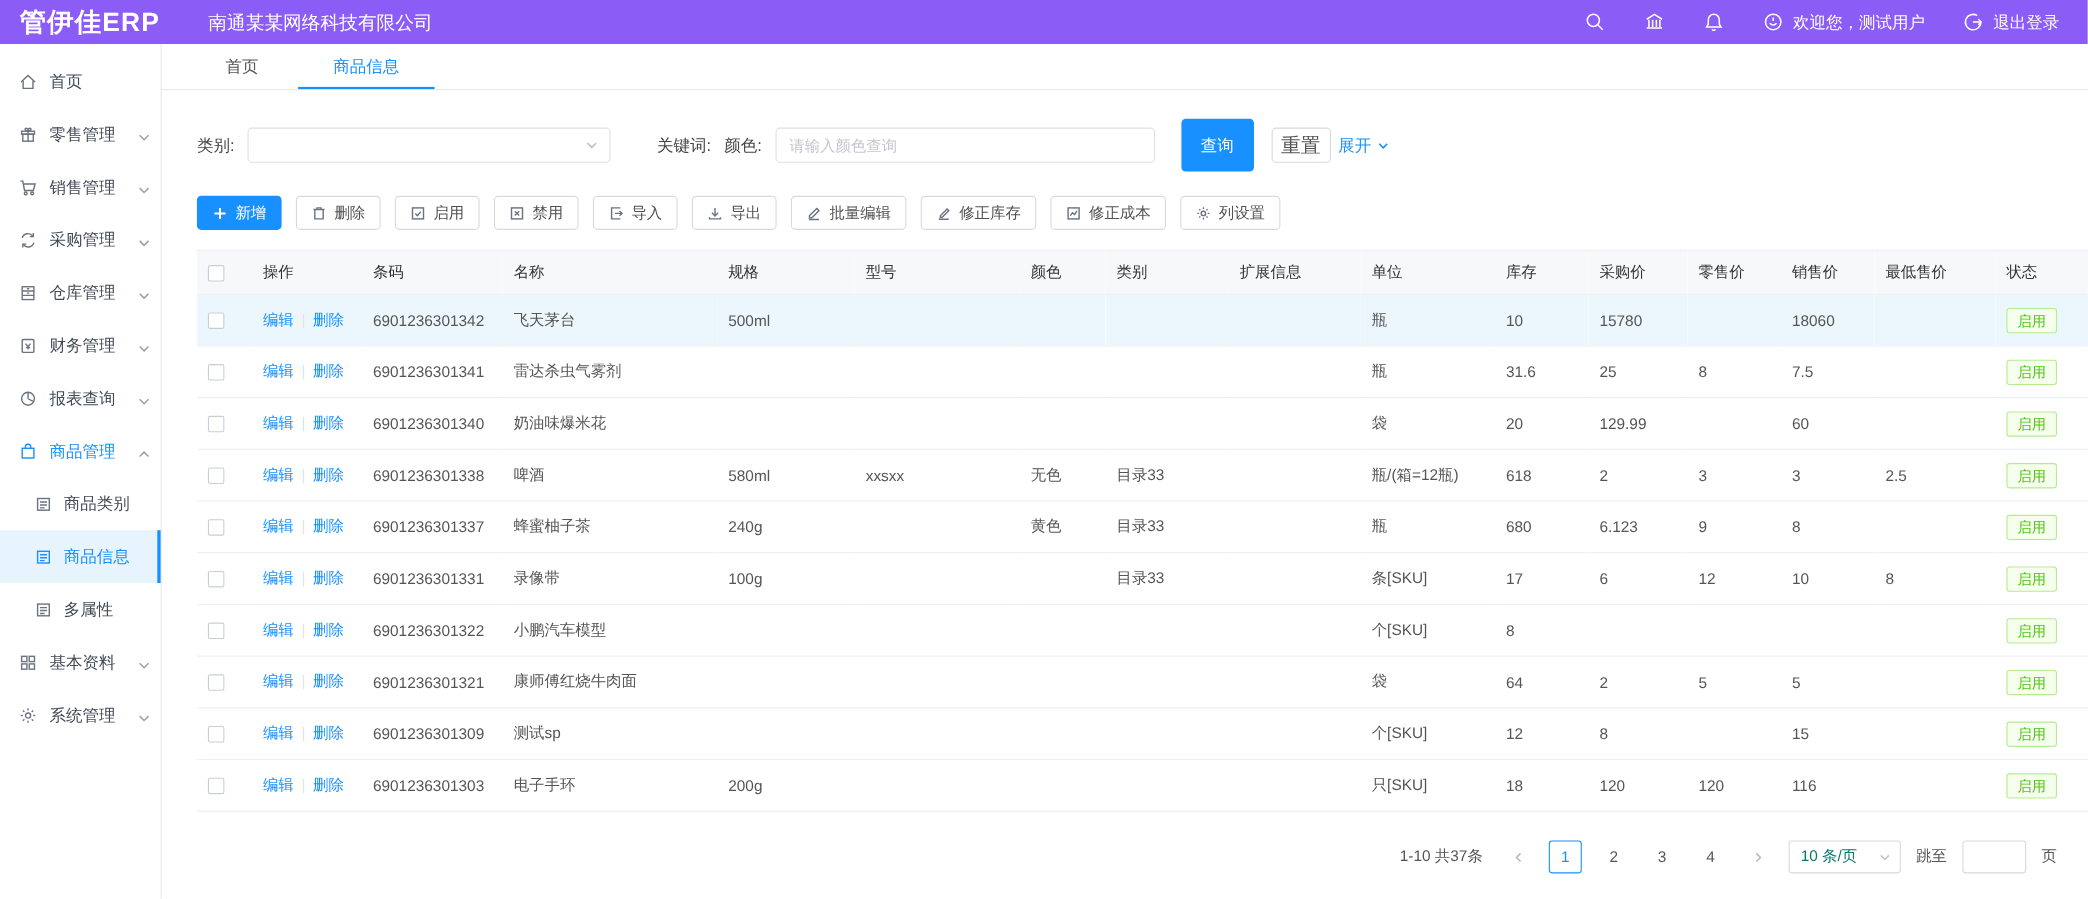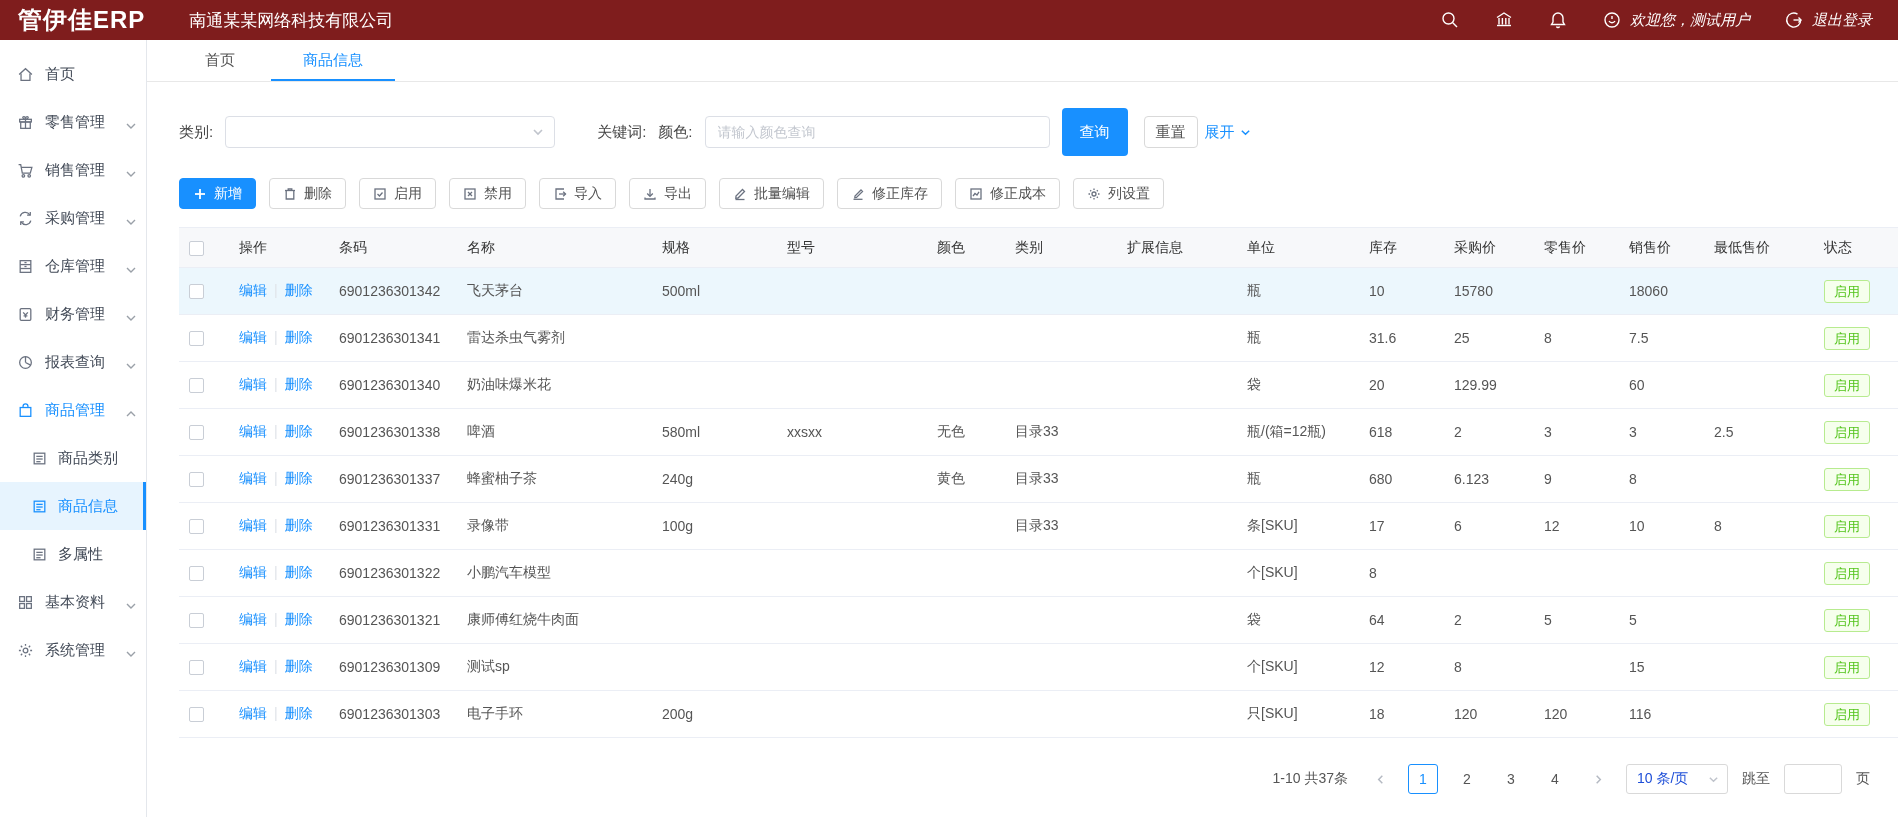--- a/index.html
+++ b/index.html
@@ -1,27 +1,27 @@
 <!DOCTYPE html>
 <html><head>
 <meta charset="utf-8">
 <style>
   * { margin:0; padding:0; box-sizing:border-box; }
   html,body { width:1898px; height:817px; overflow:hidden; background:#fff;
     font-family:"Liberation Sans","DejaVu Sans",sans-serif; color:#333; }
   .app { width:1898px; height:817px; display:flex; flex-direction:column; }
 
   
-  .topbar { height:40px; background:#7f1d1d; display:flex; align-items:center; color:#fff; flex:0 0 40px; }
+  .topbar { height:40px; background:#8b5cf6; display:flex; align-items:center; color:#fff; flex:0 0 40px; }
   .logo { font-size:24px; font-weight:bold; margin-left:18px; letter-spacing:1px; }
   .company { font-size:17px; margin-left:44px; }
   .topbar-right { margin-left:auto; display:flex; align-items:center; gap:34px; margin-right:26px; font-size:15px; }
   .tb-ic { width:20px; height:20px; display:inline-block; cursor:pointer; }
   .tb-ic svg { width:20px; height:20px; stroke:#fff; fill:none; stroke-width:1.4; }
-  .tb-group { display:flex; align-items:center; gap:8px; cursor:pointer;font-style:italic; }
+  .tb-group { display:flex; align-items:center; gap:8px; cursor:pointer; }
 
   
   .main { flex:1; display:flex; min-height:0; }
   .sidebar { width:147px; flex:0 0 147px; border-right:1px solid #e4e7ec; background:#fff; padding-top:10px; }
   .content { flex:1; min-width:0; display:flex; flex-direction:column; }
 
   
   .side-item { height:48px; display:flex; align-items:center; padding:0 10px 0 17px; cursor:pointer;
     font-size:15px; color:#424a57; position:relative; }
   .side-item .ic { width:17px; height:17px; margin-right:11px; flex:0 0 17px; }
@@ -47,24 +47,24 @@
   .f-label { margin-right:12px; }
   .f-select { width:330px; height:32px; border:1px solid #dcdfe6; border-radius:4px; background:#fff;
     display:flex; align-items:center; justify-content:flex-end; padding-right:10px; cursor:pointer; }
   .f-select svg { width:12px; height:12px; stroke:#c0c4cc; fill:none; stroke-width:1.6; }
   .f-input { height:32px; border:1px solid #dcdfe6; border-radius:4px; font-size:14px; padding:0 12px; color:#333;
     font-family:inherit; }
   .f-input::placeholder { color:#c3c7cf; }
   .kw { width:330px; margin-right:40px; }
   .cl { width:345px; }
   .gap-lbl { margin-left:42px; }
-  .btn-search { margin-left:12px; width:66px; height:48px; background:#1890ff; border:none; color:#fff; font-size:15px;
+  .btn-search { margin-left:24px; width:66px; height:48px; background:#1890ff; border:none; color:#fff; font-size:15px;
     border-radius:4px; cursor:pointer; font-family:inherit; }
   .btn-reset { margin-left:16px; width:54px; height:32px; background:#fff; border:1px solid #d9d9d9; color:#555;
-    font-size:15px; border-radius:4px; cursor:pointer; font-family:inherit; }
+    font-size:18px; border-radius:4px; cursor:pointer; font-family:inherit; }
   .expand { margin-left:7px; color:#1890ff; font-size:15px; display:flex; align-items:center; gap:5px; cursor:pointer; }
   .expand svg { width:11px; height:11px; stroke:#1890ff; fill:none; stroke-width:1.6; }
 
   
   .toolbar { display:flex; align-items:center; gap:13px; padding:22px 0 0 32px; }
   .t-btn { height:31px; display:flex; align-items:center; gap:7px; padding:0 13px; background:#fff;
     border:1px solid #d9d9d9; border-radius:4px; font-size:14px; color:#515151; cursor:pointer; font-family:inherit; }
   .t-btn svg { width:14px; height:14px; stroke:#6b7280; fill:none; stroke-width:1.3; }
   .t-btn.primary { background:#1890ff; border-color:#1890ff; color:#fff; }
   .t-btn.primary svg { stroke:#fff; stroke-width:1.8; }
@@ -87,21 +87,21 @@
   .pagination { display:flex; align-items:center; justify-content:flex-end; gap:14px; margin:26px 28px 0 0;
     font-size:14px; color:#555; }
   .pg-total { margin-right:4px; }
   .pg-arrow { width:28px; height:30px; display:flex; align-items:center; justify-content:center; cursor:pointer; }
   .pg-arrow svg { width:11px; height:11px; stroke:#b4b9c2; fill:none; stroke-width:1.6; }
   .pages { display:flex; align-items:center; gap:14px; }
   .page-btn { min-width:30px; height:30px; border:none; background:transparent; font-size:14px; color:#555;
     cursor:pointer; border-radius:3px; font-family:inherit; }
   .page-btn.active { border:1px solid #1890ff; color:#1890ff; background:#fff; }
   .pg-size { width:102px; height:30px; border:1px solid #d9d9d9; border-radius:3px; display:flex; align-items:center;
-    justify-content:space-between; padding:0 8px 0 10px; color:#1d4ed8; cursor:pointer; }
+    justify-content:space-between; padding:0 8px 0 10px; color:#0f766e; cursor:pointer; }
   .pg-size svg { width:11px; height:11px; stroke:#c0c4cc; fill:none; stroke-width:1.6; }
   .pg-jump-input { width:58px; height:30px; border:1px solid #d9d9d9; border-radius:3px; font-family:inherit; font-size:14px; padding:0 6px; }
 </style>
 </head>
 <body>
 
 <div class="app">
 
   <header class="topbar">
     <div class="logo">管伊佳ERP</div>

